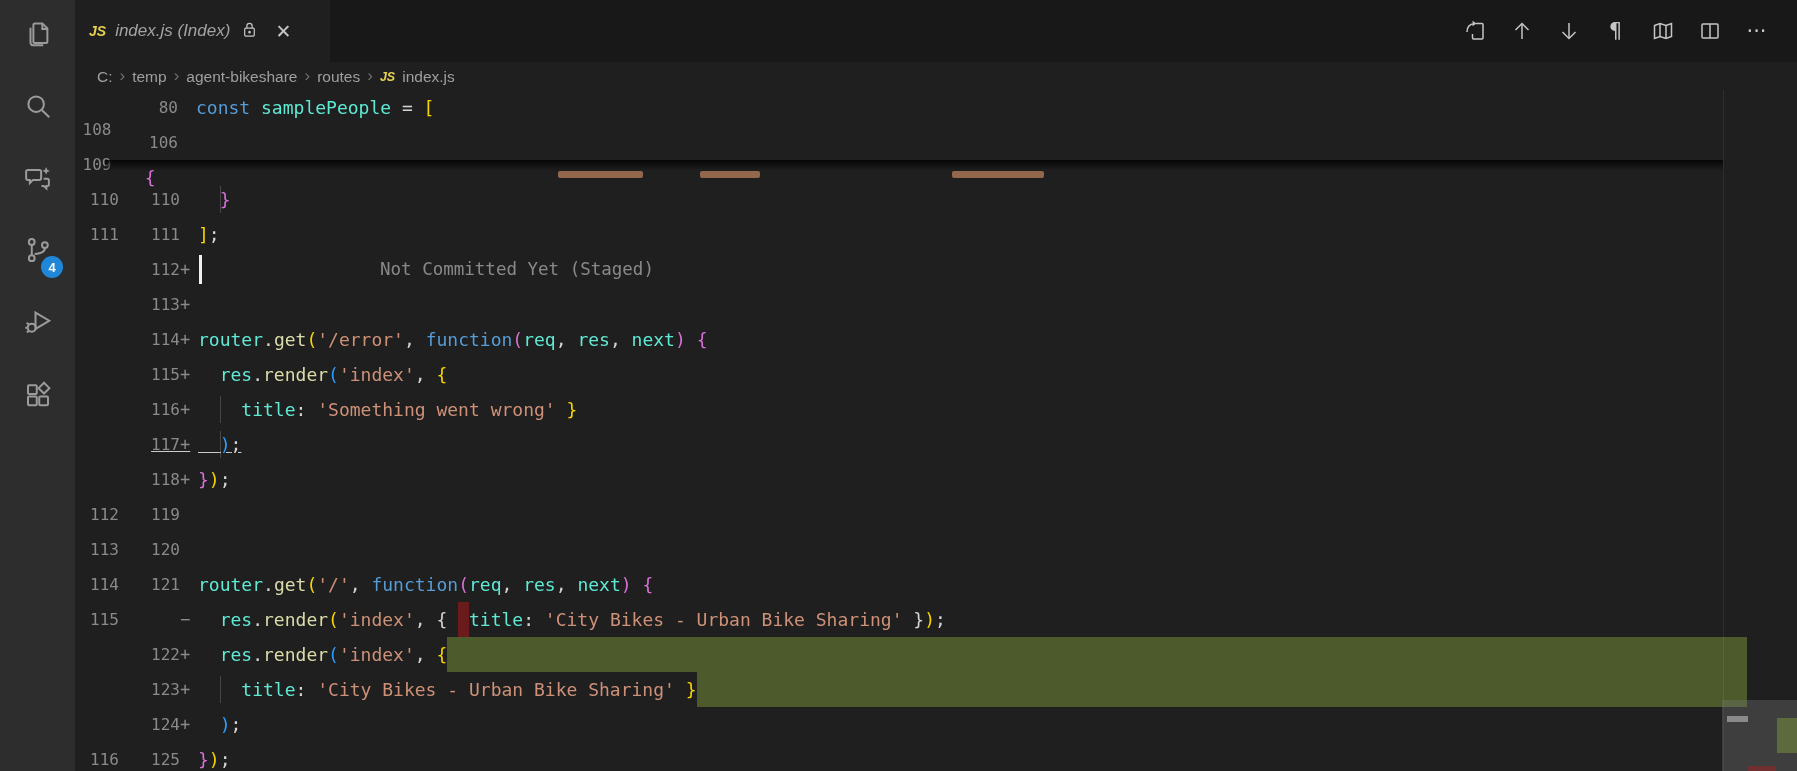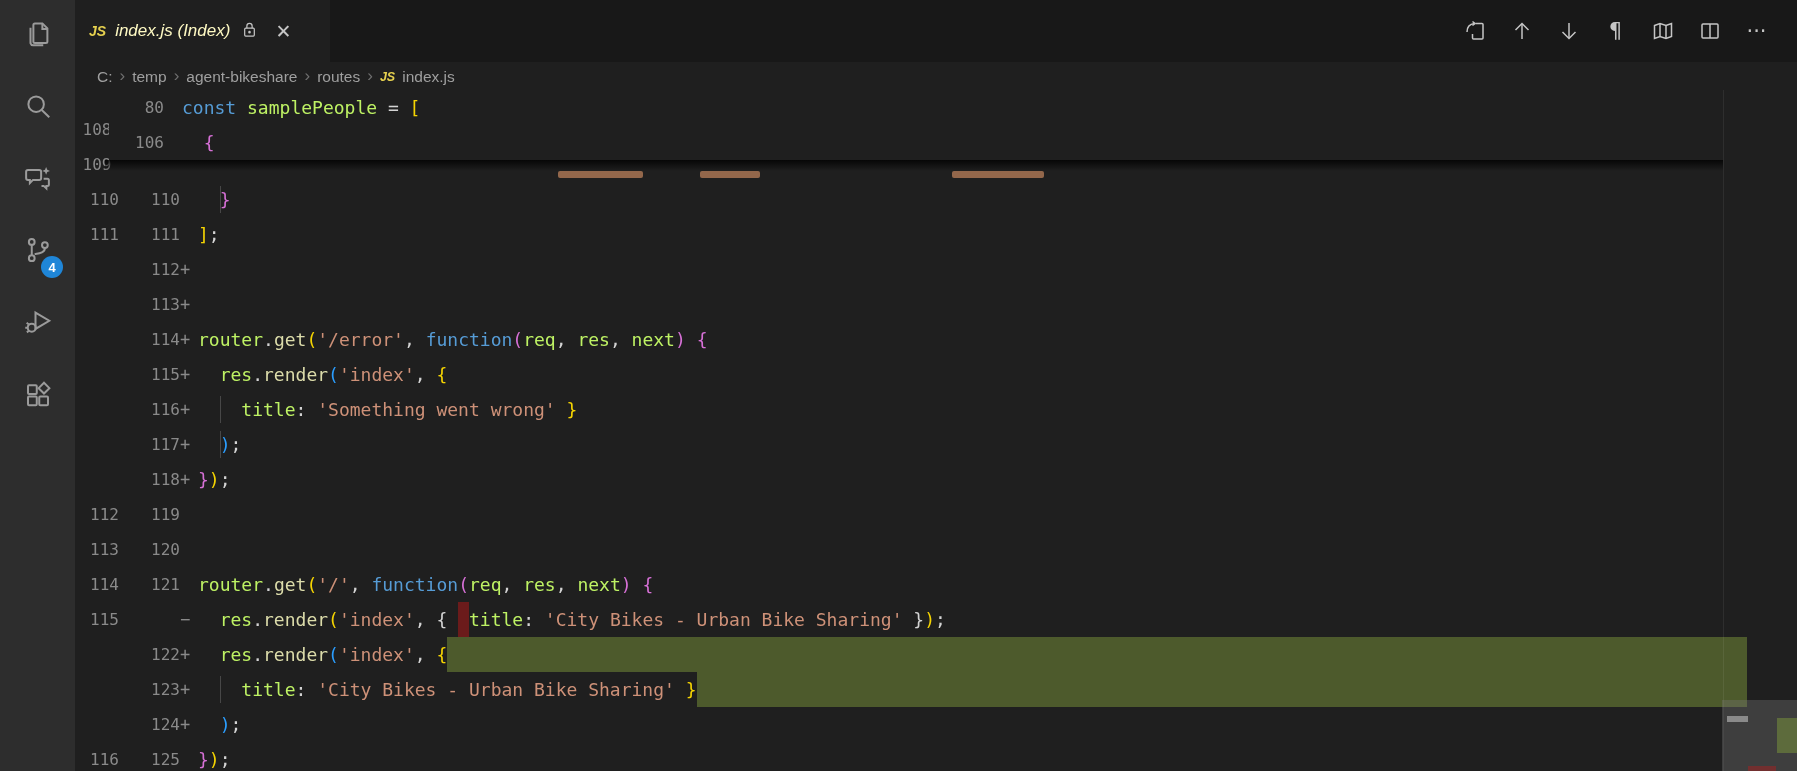--- a/index.html
+++ b/index.html
@@ -15,21 +15,21 @@
               background:#1f86d8; color:#fff; font-size:13px; font-weight:bold;
               display:flex; align-items:center; justify-content:center; }
 
   
   .main { position:absolute; left:75px; top:0; width:1722px; height:771px; background:#1f1f1f; }
 
   
   .tabbar { position:absolute; left:0; top:0; width:1722px; height:62px; background:#181818; display:flex; }
   .tab { width:255px; height:62px; background:#1f1f1f; display:flex; align-items:center; padding:0 14px; gap:9px; }
   .js-badge { color:#e6d14f; font-weight:bold; font-size:14px; font-style:italic; letter-spacing:0; }
-  .tab-label { color:#fef9c3; font-size:17px; font-style:italic; white-space:nowrap; }
+  .tab-label { color:#a3a3a3; font-size:17px; font-style:italic; white-space:nowrap; }
   .tab svg { stroke:#c5c5c5; fill:none; stroke-width:1.4; }
   .tab-close { color:#c5c5c5; font-size:19px; margin-left:6px; cursor:pointer; }
   .tab-actions { margin-left:auto; display:flex; align-items:center; gap:10px; padding-right:22px; }
   .tb-ic { width:37px; height:37px; display:flex; align-items:center; justify-content:center; border-radius:5px; }
   .tb-ic svg { stroke:#c5c5c5; fill:none; stroke-width:1.5; }
   .tb-glyph { color:#c5c5c5; font-size:21px; font-family:"DejaVu Sans", sans-serif; }
 
   
   .crumbs { position:absolute; left:0; top:62px; width:1722px; height:30px; display:flex; align-items:center;
             gap:7px; padding-left:22px; font-size:15.5px; color:#9f9f9f; background:#1f1f1f; }
@@ -49,26 +49,26 @@
   .k-add  .content-bg { background:#3a4426; }
   .k-addb .content-bg { background:#4d5a2c; }
   .k-del  .content-bg { background:#4f1d1d; }
   .content-bg { position:absolute; inset:0; }
   .content > * { position:relative; }
   .tail { flex:1 1 auto; background:#4d5a2c; }
   .guide { position:absolute; left:2ch; top:4px; bottom:4px; border-left:1px solid rgba(255,255,255,0.18); }
   .caret { position:absolute; left:1px; top:3px; width:2.5px; height:29px; background:#f0f0f0; }
   .blame { position:absolute; left:182px; color:rgba(222,222,222,0.55); font-size:17.5px; }
 
-  .tk-kw{color:#569cd6} .tk-fn{color:#dcdcaa} .tk-vr{color:#bef264} .tk-st{color:#ce9178}
+  .tk-kw{color:#569cd6} .tk-fn{color:#dcdcaa} .tk-vr{color:#5eead4} .tk-st{color:#ce9178}
   .tk-cm{color:#6a9955} .tk-tx{color:#d4d4d4} .tk-by{color:#f5d402} .tk-bp{color:#d670d6} .tk-bb{color:#2b9eff}
   .tk-del{background:#6b1b1b}
 
   
-  .sticky { position:absolute; left:34px; top:0; width:1598px; height:70px; background:#1f1f1f; }
+  .sticky { position:absolute; left:48px; top:0; width:1598px; height:70px; background:#1f1f1f; }
   .sticky .srow { position:absolute; left:0; width:100%; height:35px; display:flex; }
   .sticky .num.new { width:55px; }
   .sticky .content { width:auto; flex:1; }
   .sticky-shadow { position:absolute; left:30px; top:70px; width:1618px; height:11px;
                    background:linear-gradient(#000000cc, transparent); }
   .hidden-num { position:absolute; color:#8a8a8a; font-size:16px; width:44px; text-align:center; line-height:35px; }
   .fragment { position:absolute; height:7px; border-radius:2px; background:#b07a57; opacity:.8; filter:blur(.6px); }
 
   
   .sb-line { position:absolute; left:1648px; top:0; width:1px; height:681px; background:rgba(255,255,255,0.07); }
@@ -222,20 +222,21 @@
           <div class="row k-ctx" style="top: 127px;">
             <span class="num old">111</span>
             <span class="num new">111</span>
             <span class="sign"></span>
             <div class="content"><div class="content-bg"></div><span class="code tk-by">]</span><span class="code tk-tx">;</span></div>
           </div>
           <div class="row k-addb" style="top: 162px;">
             <span class="num old"></span>
             <span class="num new">112</span>
             <span class="sign">+</span>
+            <div class="content"><div class="content-bg"></div><span class="caret"></span><span class="blame">Not Committed Yet (Staged)</span></div>
           </div>
           <div class="row k-add" style="top: 197px;">
             <span class="num old"></span>
             <span class="num new">113</span>
             <span class="sign">+</span>
           </div>
           <div class="row k-add" style="top: 232px;">
             <span class="num old"></span>
             <span class="num new">114</span>
             <span class="sign">+</span>
@@ -246,21 +247,21 @@
             <span class="num new">115</span>
             <span class="sign">+</span>
             <div class="content"><div class="content-bg"></div><span class="code tk-vr">  res</span><span class="code tk-tx">.</span><span class="code tk-fn">render</span><span class="code tk-bb">(</span><span class="code tk-st">'index'</span><span class="code tk-tx">, </span><span class="code tk-by">{</span></div>
           </div>
           <div class="row k-add" style="top: 302px;">
             <span class="num old"></span>
             <span class="num new">116</span>
             <span class="sign">+</span>
             <div class="content"><div class="content-bg"></div><span class="code tk-vr">    title</span><span class="code tk-tx">: </span><span class="code tk-st">'Something went wrong'</span><span class="code tk-tx"> </span><span class="code tk-by">}</span><span class="guide"></span></div>
           </div>
-          <div class="row k-add" style="top: 337px;">
+          <div class="row k-add" style="top: 337px; text-decoration: underline;">
             <span class="num old"></span>
             <span class="num new">117</span>
             <span class="sign">+</span>
             <div class="content"><div class="content-bg"></div><span class="code tk-tx">  </span><span class="code tk-bb">)</span><span class="code tk-tx">;</span><span class="guide"></span></div>
           </div>
           <div class="row k-add" style="top: 372px;">
             <span class="num old"></span>
             <span class="num new">118</span>
             <span class="sign">+</span>
             <div class="content"><div class="content-bg"></div><span class="code tk-bp">}</span><span class="code tk-by">)</span><span class="code tk-tx">;</span></div>
@@ -316,21 +317,21 @@
 
       <div class="hidden-num" style="top:22px">108</div>
       <div class="hidden-num" style="top:57px">109</div>
 
       <div class="sticky">
           <div class="srow" style="top: 0px;">
             <span class="num new">80</span>
             <span class="sign"></span>
             <div class="content"><span class="code tk-kw">const</span><span class="code tk-tx"> </span><span class="code tk-vr">samplePeople</span><span class="code tk-tx"> = </span><span class="code tk-by">[</span></div>
           </div>
-          <div class="srow" style="top: 35px;">
+          <div class="srow" style="top: 35px; flex-direction: column;">
             <span class="num new">106</span>
             <span class="sign"></span>
             <div class="content"><span class="code tk-bp">  {</span></div>
           </div>
         </div>
       <div class="sticky-shadow"></div>
 
       <div class="fragment" style="left:483px; top:81px; width:85px;"></div>
       <div class="fragment" style="left:625px; top:81px; width:60px;"></div>
       <div class="fragment" style="left:877px; top:81px; width:92px;"></div>

